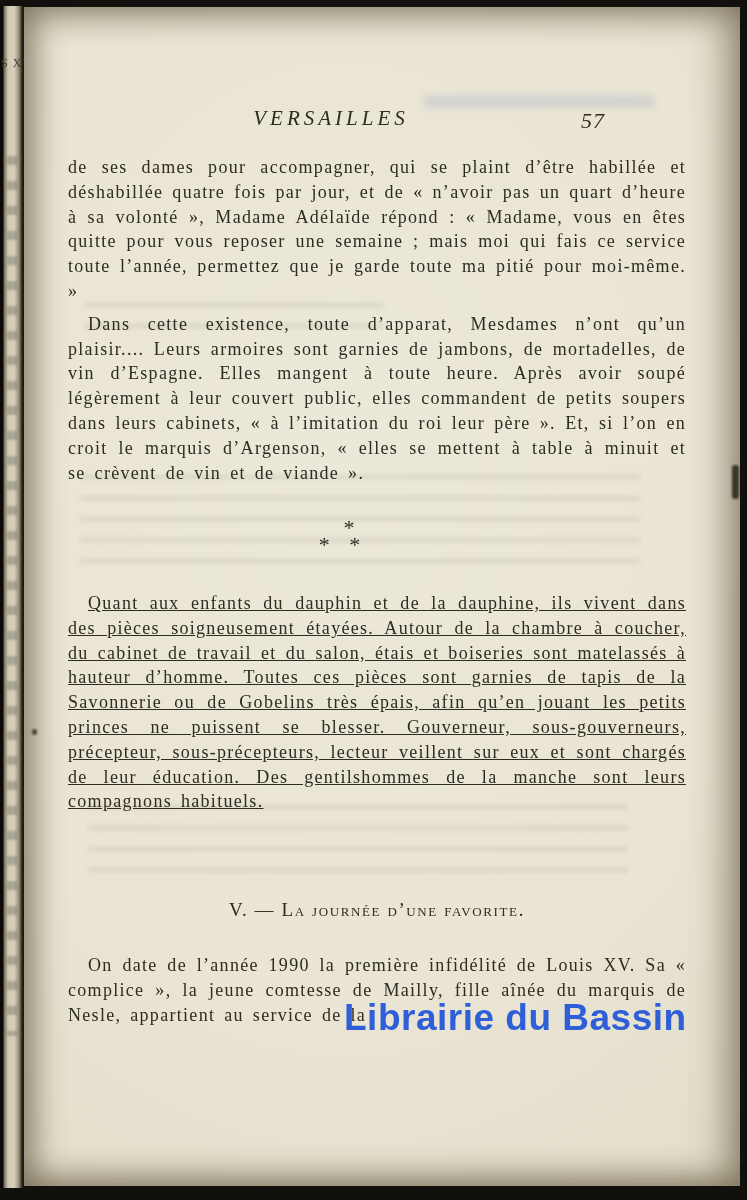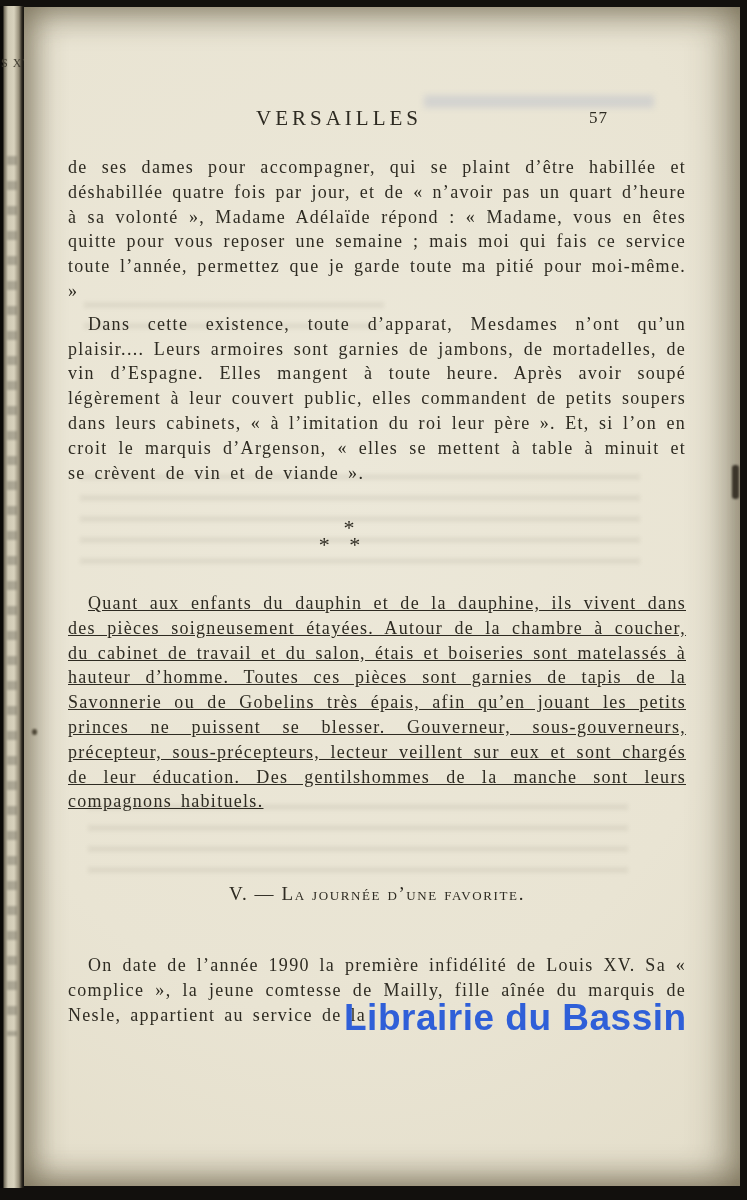--- a/index.html
+++ b/index.html
@@ -55,27 +55,27 @@
   .ghost-header {
     position:absolute; left:400px; top:88px; width:230px; height:13px;
     background:rgba(86,108,178,.30); filter:blur(3px); opacity:.5;
   }
   .speck-a { position:absolute; right:1px; top:458px; width:7px; height:34px;
     background:#3c352a; filter:blur(1.2px); border-radius:3px; }
   .speck-b { position:absolute; left:8px; top:722px; width:5px; height:6px;
     background:#4a4333; filter:blur(1px); border-radius:50%; }
 
   
-  .running-header { position:absolute; left:68px; right:48px; top:99px; height:32px;
-    color:var(--ink, #2e2b22); }
+  .running-header { position:absolute; left:60px; right:48px; top:99px; height:32px;
+    color:var(--ink, #2e2b22);font-style:italic; }
   .header-title {
     position:absolute; left:247px; transform:translateX(-50%);
     font-size:21px; letter-spacing:4px; font-weight:500;
   }
-  .page-number { position:absolute; left:497px; top:2px; font-size:17px; letter-spacing:1px; }
+  .page-number { position:absolute; left:497px; top:2px; font-size:22px; letter-spacing:1px; }
 
   
   .text-col { position:absolute; left:36px; right:46px; top:0; bottom:0;
     color:var(--ink, #2e2b22); }
   .block { position:absolute; left:0; right:0; }
   .block-1 { top:140px; }
   .block-2 { top:576px;text-decoration:underline; }
   .block-3 { top:938px; }
   .para {
     margin:8px; font-size:18px; line-height:24.8px;
@@ -86,21 +86,21 @@
 
   .asterism {
     position:absolute; left:0; right:0; top:512px;
     text-align:center; color:var(--ink, #2e2b22);
   }
   .ast-top { display:block; font-size:22px; line-height:18px; transform:translateX(-28px); }
   .ast-bottom { display:block; font-size:22px; line-height:16px; letter-spacing:7px;
     transform:translateX(-34px); }
 
   .section-heading {
-    position:absolute; left:0; right:0; top:876px; margin:0;
+    position:absolute; left:0; right:0; top:876px; margin:16px;
     text-align:center; font-variant:small-caps; font-weight:500;
     font-size:19px; letter-spacing:1.6px;
   }
 
   
   .watermark {
     position:absolute; left:320px; top:990px;
     font-family:"Liberation Sans", sans-serif;
     font-size:37px; font-weight:700; white-space:nowrap;
     color:var(--watermark-blue, #2f5fd8);

